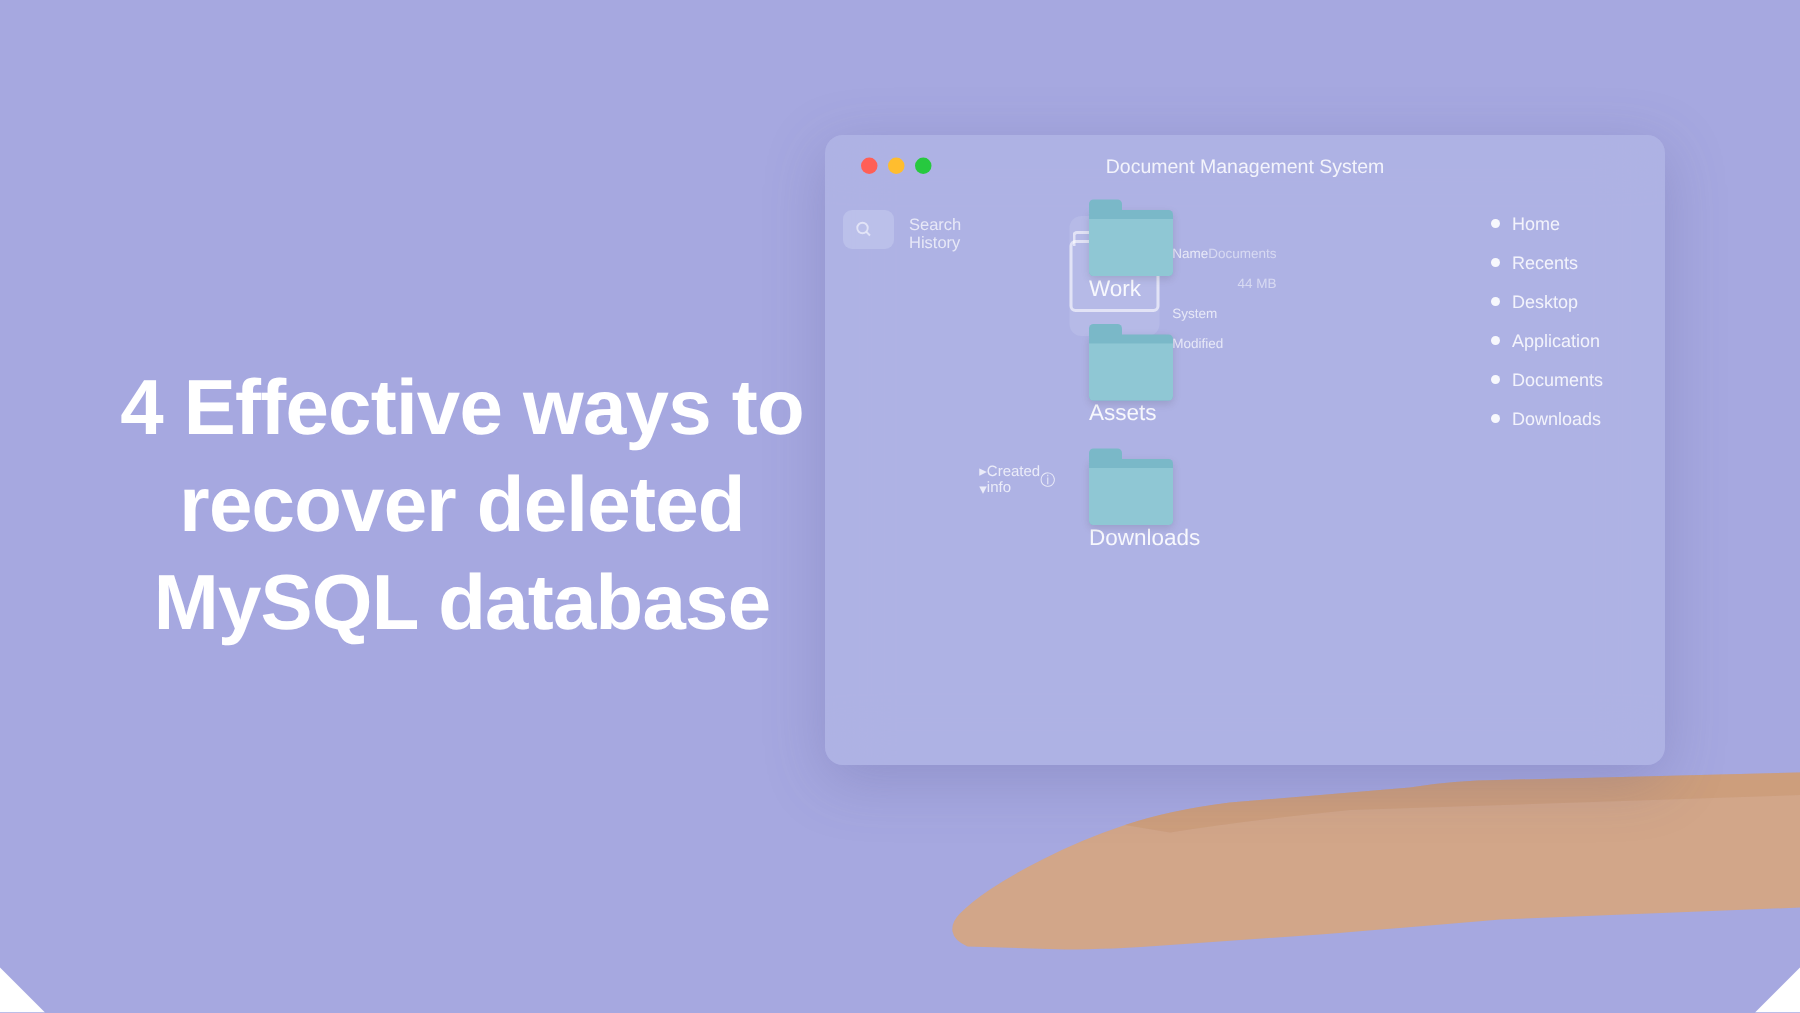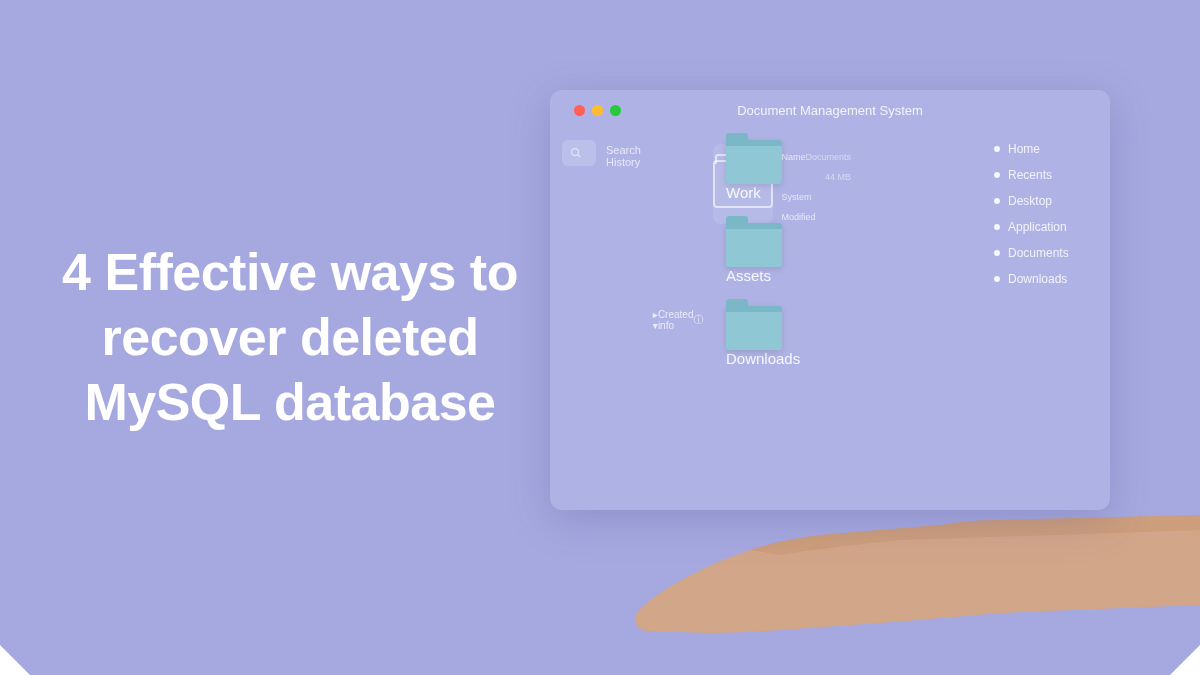--- a/index.html
+++ b/index.html
@@ -23,20 +23,21 @@
       display: flex;
       align-items: center;
       position: relative;
     }
     
     .title-section {
       width: 45%;
       padding-left: 60px;
       padding-right: 20px;
       z-index: 2;
+      margin-left: 18px;
     }
     
     .main-title {
       color: #ffffff;
       font-size: 52px;
       font-weight: 800;
       line-height: 1.25;
       text-align: center;
       letter-spacing: -0.5px;
     }
@@ -166,21 +167,21 @@
       height: 8px;
       border: 2px solid rgba(255, 255, 255, 0.6);
       border-bottom: none;
       border-radius: 3px 3px 0 0;
     }
     
     .folder-meta {
       display: flex;
       flex-direction: column;
       gap: 10px;
-      margin-top: 12px;
+      margin-top: 24px;
     }
     
     .meta-row {
       display: flex;
       justify-content: space-between;
       font-size: 9px;
       color: rgba(255, 255, 255, 0.7);
     }
     
     .meta-label {

